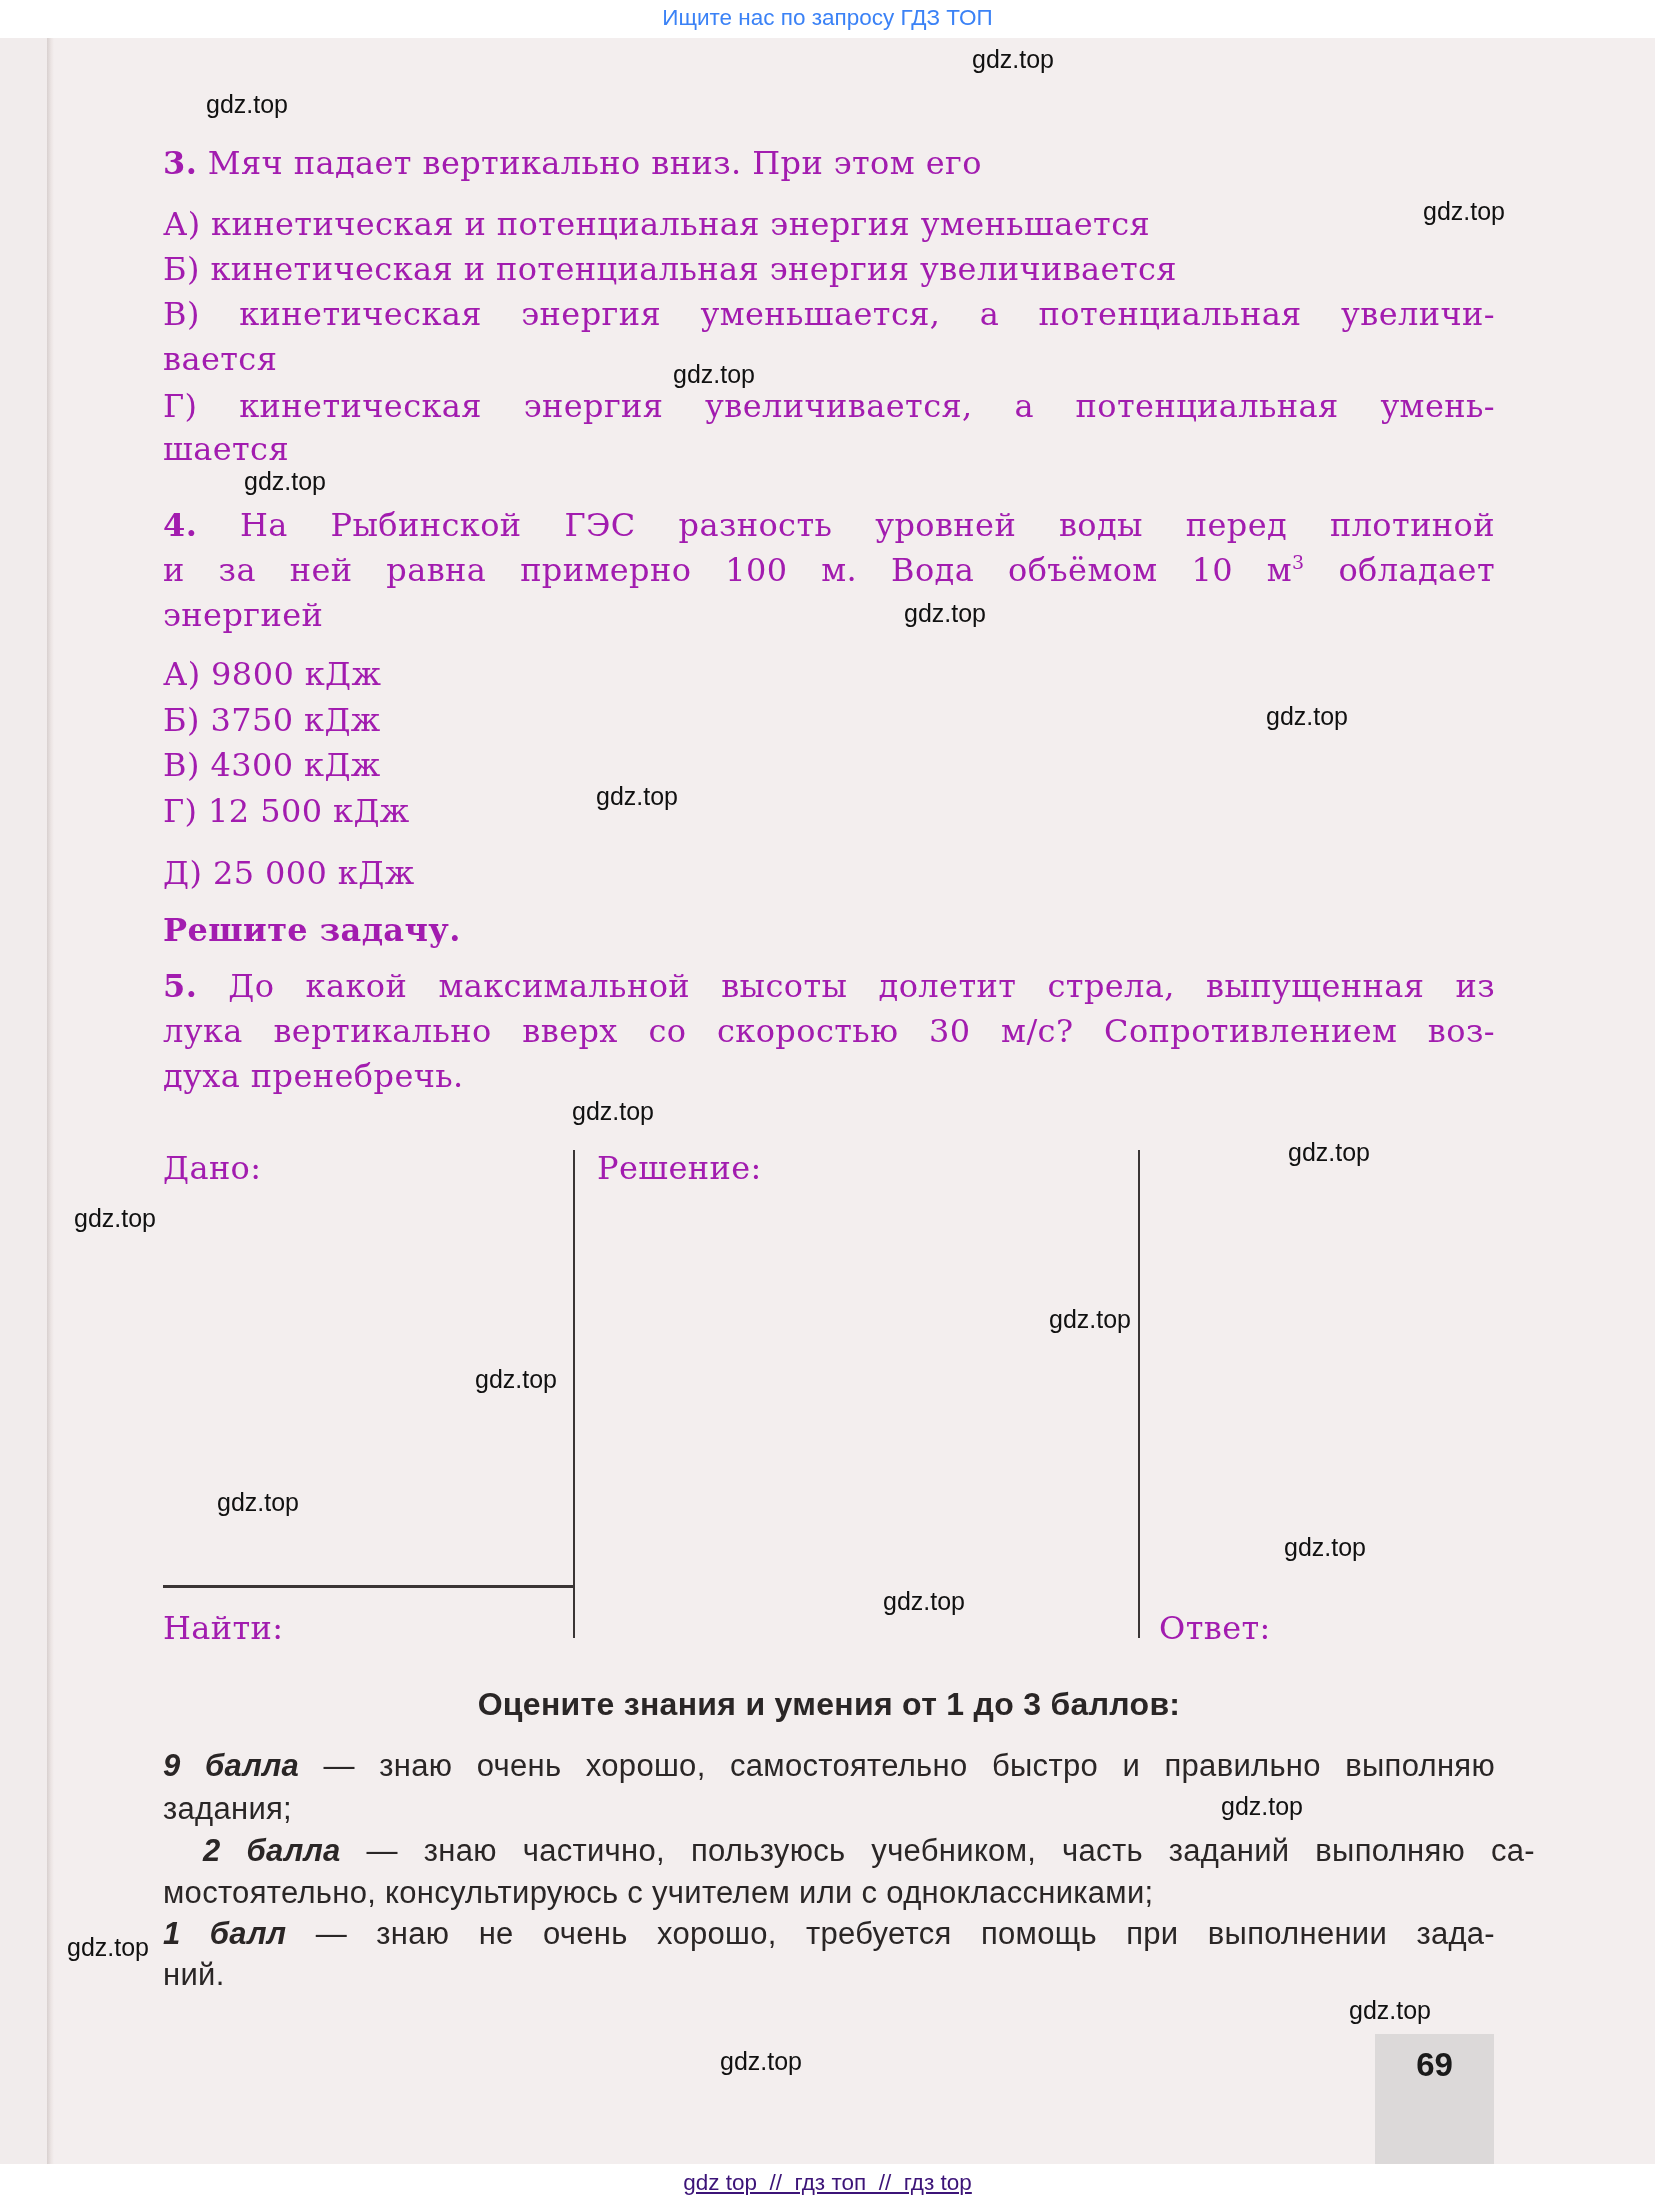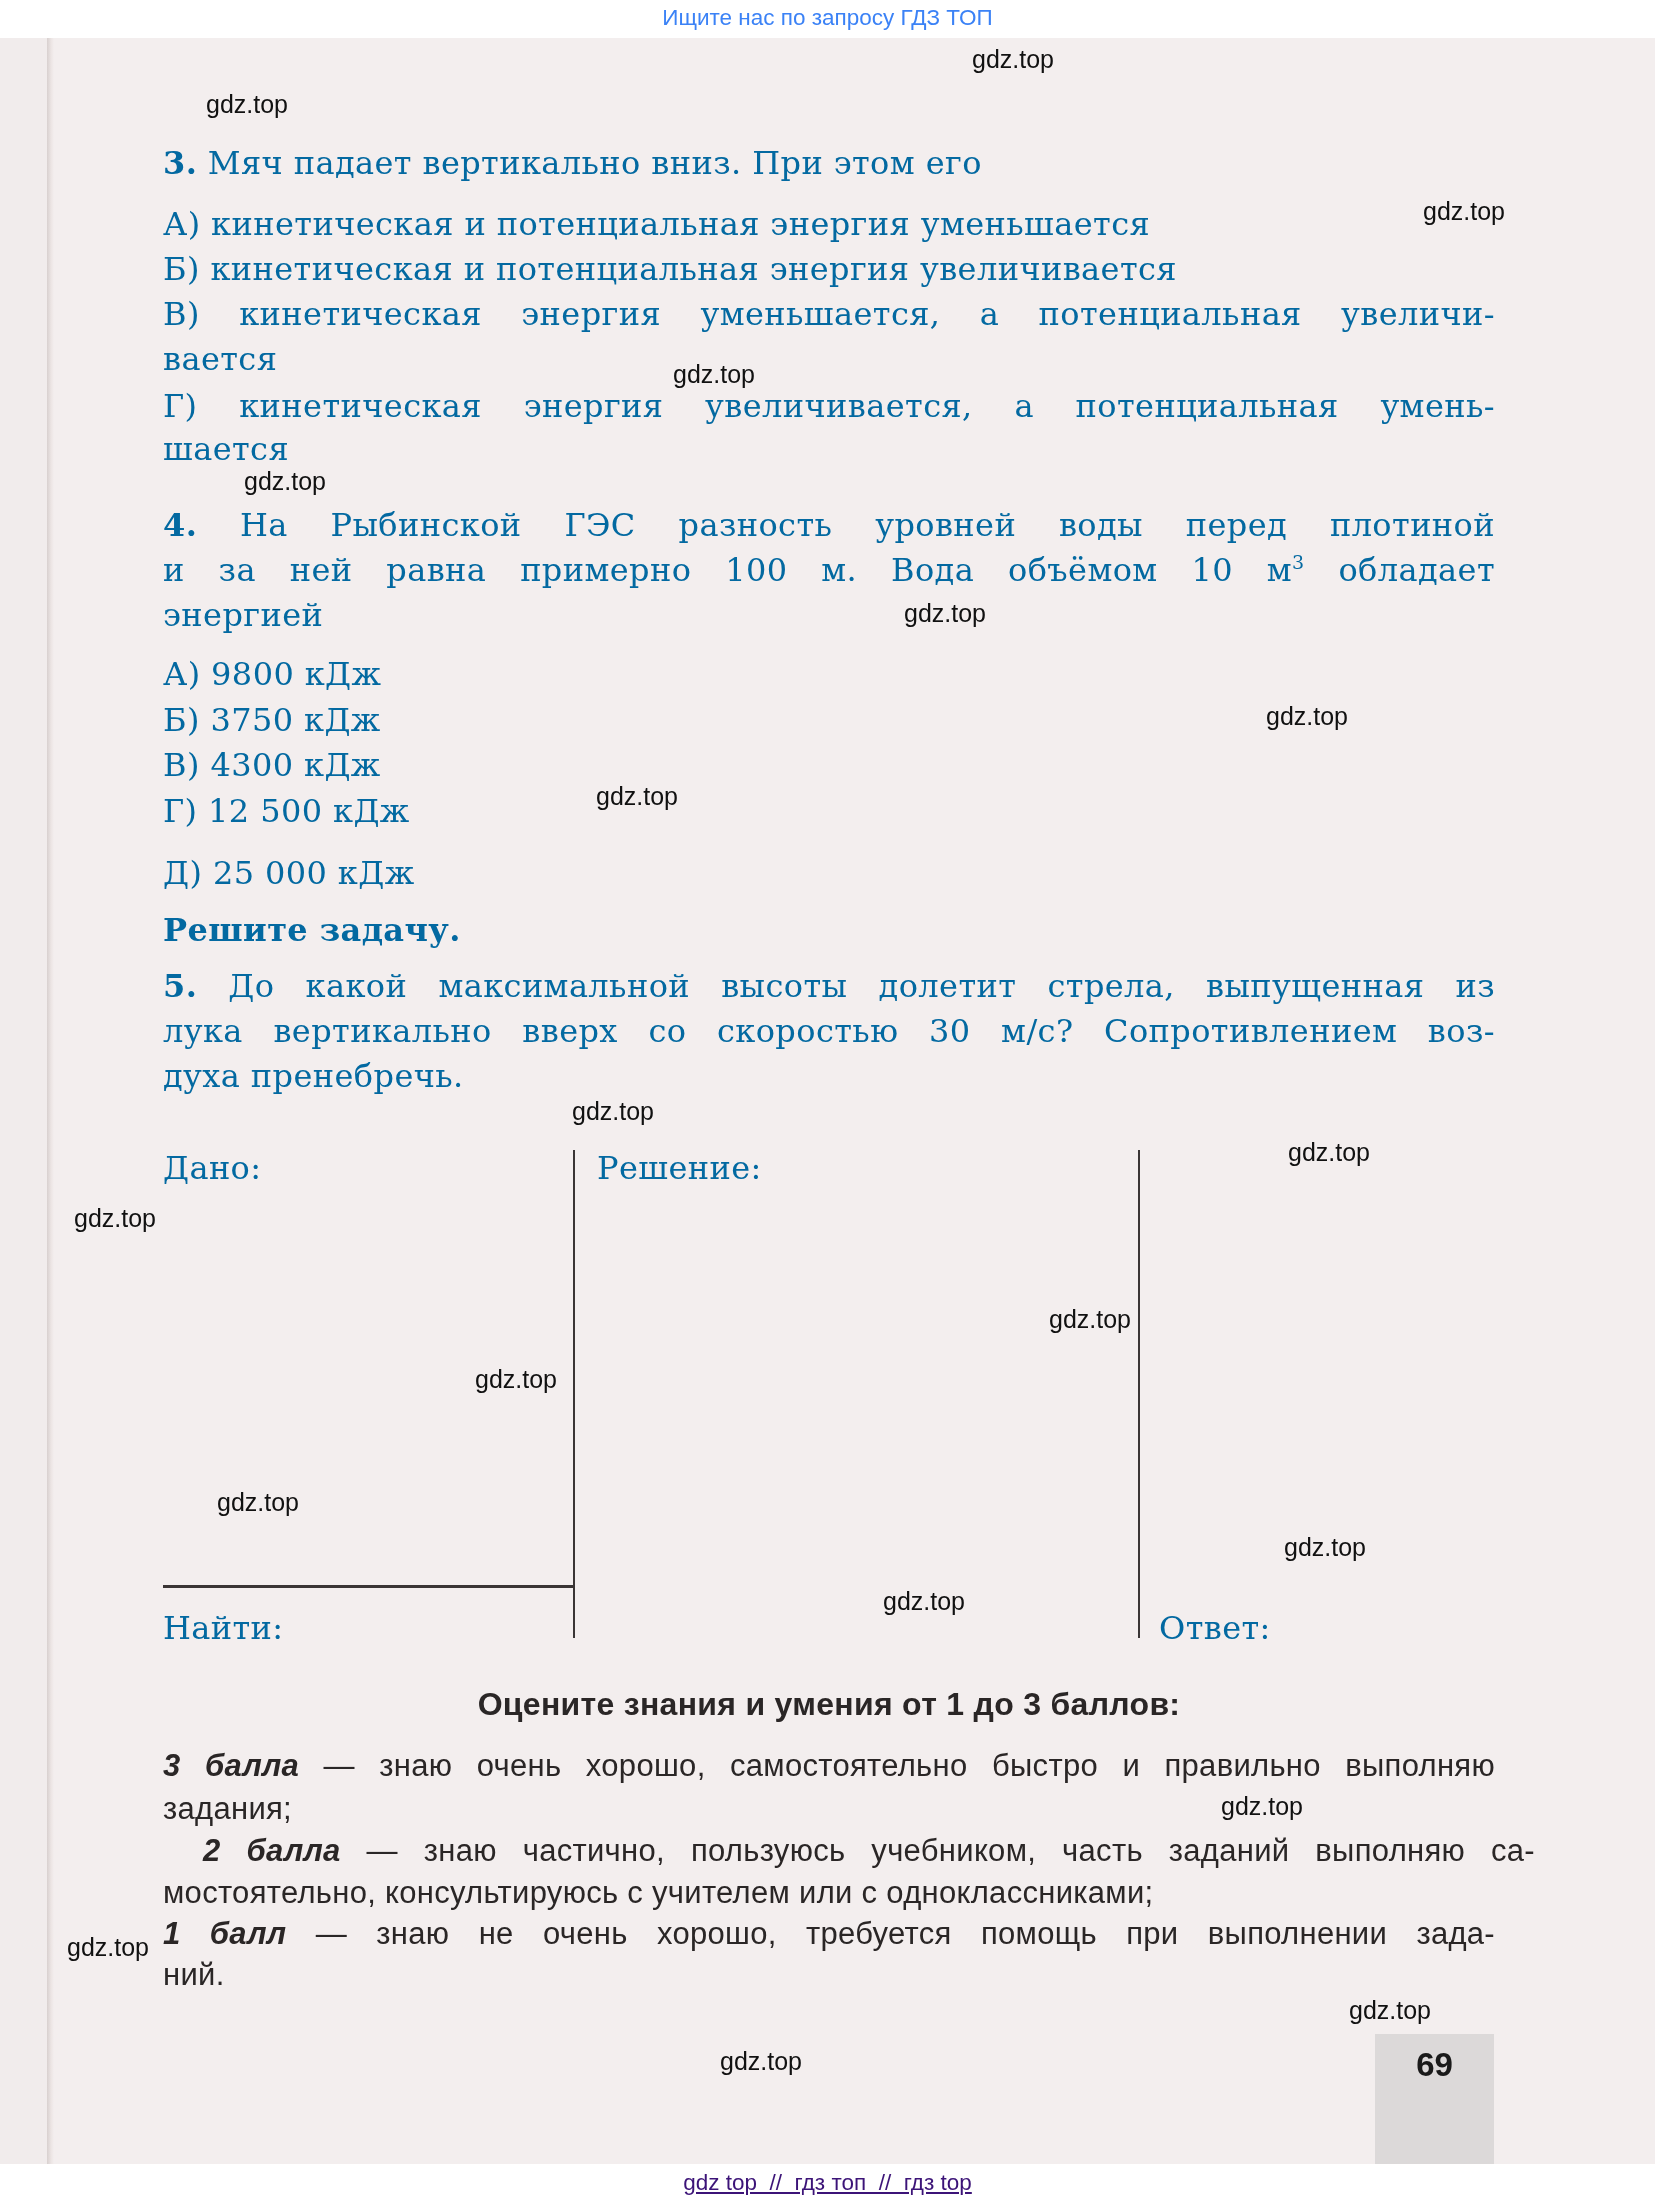--- a/index.html
+++ b/index.html
@@ -4,21 +4,21 @@
 <style>
   html, body { margin:0; padding:0; }
   body { width:1655px; height:2205px; position:relative; background:#ffffff; overflow:hidden; font-family:"DejaVu Serif", serif; }
   .topbar { position:absolute; left:0; top:0; width:1655px; height:38px; background:#ffffff; text-align:center; }
   .topbar span { font-family:"Liberation Sans", sans-serif; font-size:22.5px; color:#3b82f6; line-height:35px; }
   .page { position:absolute; left:0; top:38px; width:1655px; height:2126px; background:#f3eeee; }
   .gutter { position:absolute; left:47px; top:38px; width:7px; height:2126px; background:linear-gradient(90deg,#d8d0cf,#ece5e4 60%,#f3eeee); }
   .gutter2 { position:absolute; left:0; top:38px; width:47px; height:2126px; background:#f1ecec; }
   .footer { position:absolute; left:0; top:2164px; width:1655px; height:41px; background:#ffffff; text-align:center; }
   .footer span { font-family:"Liberation Sans", sans-serif; font-size:22.5px; color:#3c1478; line-height:38px; }
-  .ln { position:absolute; left:163px; width:1332px; font-family:"DejaVu Serif", serif; font-size:32px; color:#0369a1; white-space:nowrap; letter-spacing:0.4px; line-height:45px; }
+  .ln { position:absolute; left:163px; width:1332px; font-family:"DejaVu Serif", serif; font-size:32px; color:#a21caf; white-space:nowrap; letter-spacing:0.4px; line-height:45px; }
   .just { text-align:justify; text-align-last:justify; }
   .b { font-weight:bold; }
   .sans { font-family:"Liberation Sans", sans-serif; font-size:31px; color:#2a2626; letter-spacing:0.3px; }
   .wm { position:absolute; font-family:"Liberation Sans", sans-serif; font-size:25px; color:#111; transform:translate(-50%,-50%); white-space:nowrap; }
   .vline { position:absolute; width:1.7px; background:#3a3535; }
   .hline { position:absolute; height:2.6px; background:#3a3535; }
   .pagenum { position:absolute; left:1375px; top:2034px; width:119px; height:130px; background:#dcd9d9; }
   .pagenum span { display:block; text-align:center; padding-top:12px; font-family:"Liberation Sans", sans-serif; font-weight:bold; font-size:33px; color:#1a1a1a; }
   sup { font-size:19px; vertical-align:super; line-height:0; }
   .centered { text-align:center; }
@@ -100,21 +100,21 @@
 <div class="ln" style="top:1146px; left:597px; width:auto;">Решение:</div>
 <div class="vline" style="left:573px; top:1150px; height:488px;"></div>
 <div class="vline" style="left:1138px; top:1150px; height:488px;"></div>
 <div class="hline" style="left:163px; top:1585px; width:411px;"></div>
 <div class="ln" style="top:1606px; width:auto;">Найти:</div>
 <div class="ln" style="top:1606px; left:1159px; width:auto;">Ответ:</div>
 
 <div class="ln sans b centered" style="top:1682px; font-size:32px;">Оцените знания и умения от 1 до 3 баллов:</div>
 
 <div class="ln sans just" style="top:1743px;">
-  <span style="font-weight:bold; font-style:italic;">3 балла</span>
+  <span style="font-weight:bold; font-style:italic;">9 балла</span>
   <span>— знаю очень хорошо, самостоятельно быстро и правильно выполняю</span>
 </div>
 <div class="ln sans" style="top:1786px;">задания;</div>
 
 <div class="ln sans just" style="top:1828px;margin-left:40px;">
   <span style="font-weight:bold; font-style:italic;">2 балла</span>
   <span>— знаю частично, пользуюсь учебником, часть заданий выполняю са-</span>
 </div>
 <div class="ln sans" style="top:1870px;">мостоятельно, консультируюсь с учителем или с одноклассниками;</div>
 

